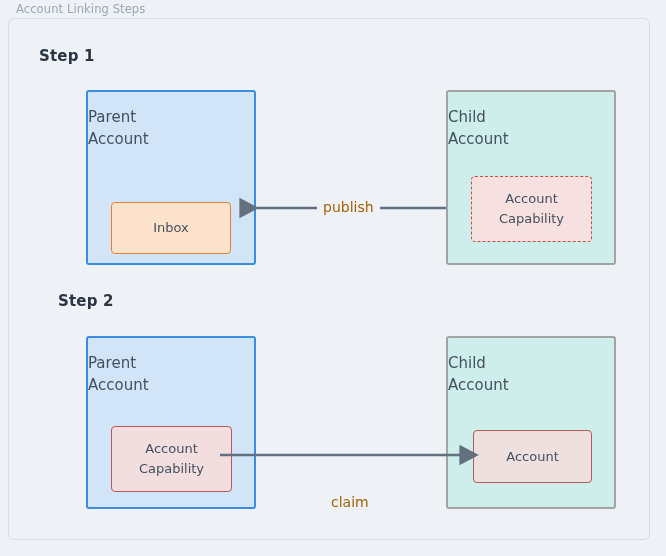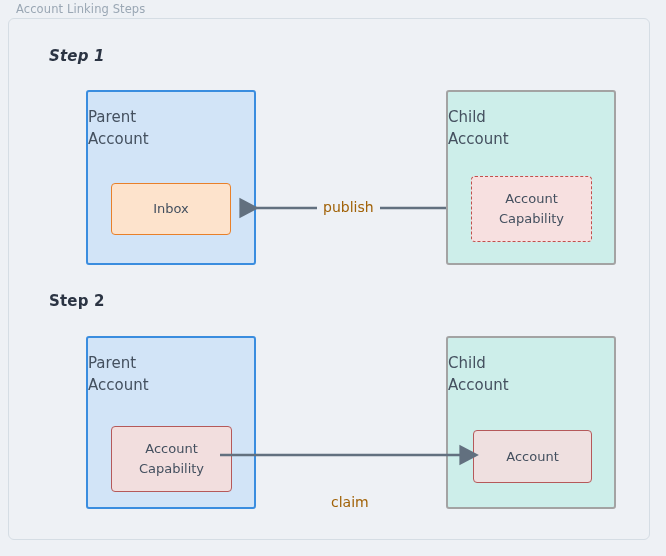--- a/index.html
+++ b/index.html
@@ -40,22 +40,22 @@
     background: transparent;
   }
   .step-label {
     position: absolute;
     font-size: 15px;
     font-weight: bold;
     color: #2b3443;
     letter-spacing: 0.2px;
     white-space: nowrap;
   }
-  #step1-label { left: 49px; top: 47px; font-style: italic; }
-  #step2-label { left: 49px; top: 292px; }
+  #step1-label { left: 39px; top: 47px; }
+  #step2-label { left: 58px; top: 292px; }
 
   .node {
     position: absolute;
     box-sizing: border-box;
     border-radius: 3px;
   }
   .node-parent {
     background: #d2e4f7;
     border: 2px solid #3a8ddf;
   }
@@ -83,20 +83,21 @@
     align-items: center;
     justify-content: center;
     text-align: center;
     font-size: 13px;
     line-height: 20px;
     color: #44505f;
   }
   .chip-inbox {
     background: #fde3cc;
     border: 1.6px solid #e8802a;
+    margin-top: 19px;
   }
   .chip-cap-dashed {
     background: #f7e0e0;
     border: 1.8px dashed #c0504d;
   }
   .chip-cap-solid {
     background: #f2dede;
     border: 1.8px solid #b5595a;
   }
   .chip-account {

